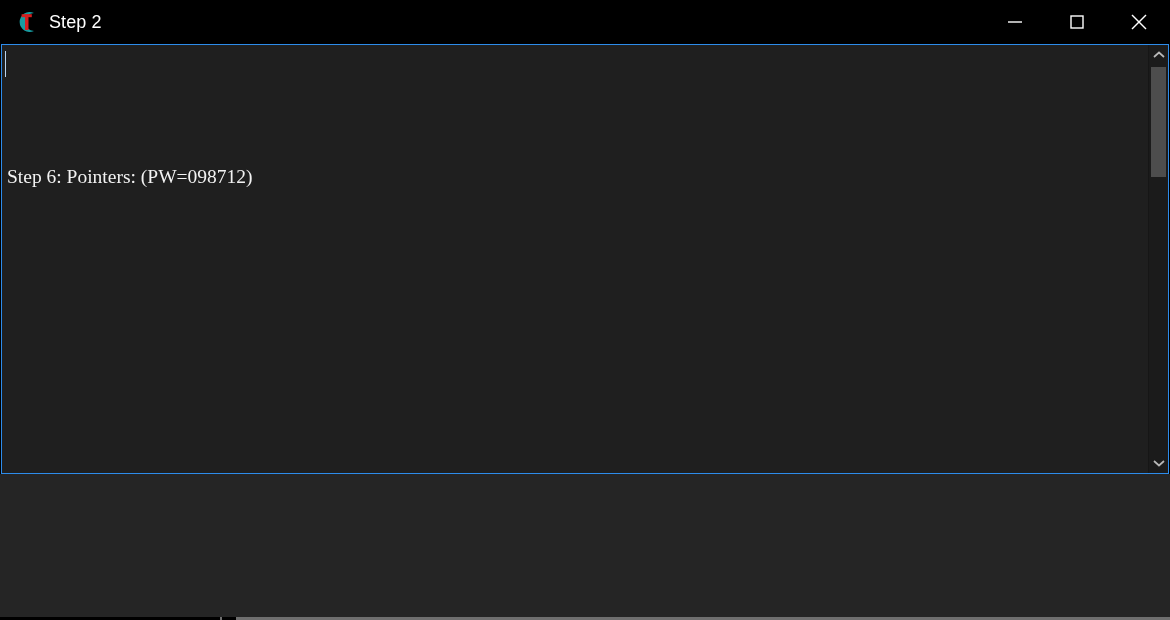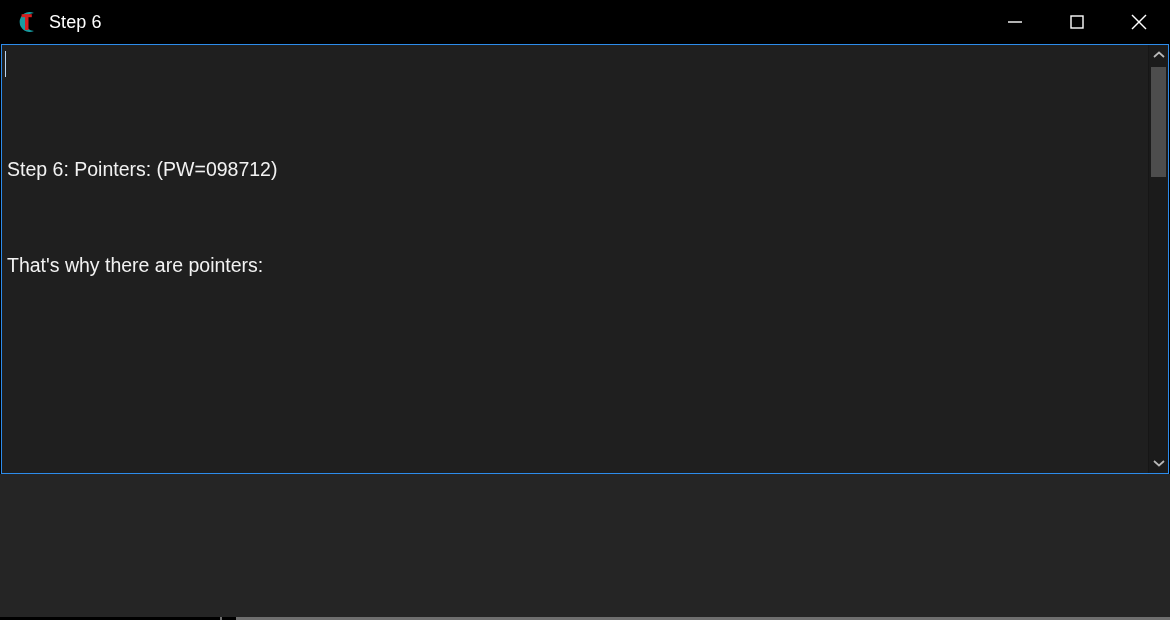--- a/index.html
+++ b/index.html
@@ -73,28 +73,29 @@
     border: 1px solid #2d8ceb;
     background: #1f1f1f;
     height: 430px;
     min-height: 430px;
     display: flex;
     position: relative;
     overflow: hidden;
   }
   #text-content {
     flex: 1 1 auto;
-    padding: 12px 6px 0 5px;
+    padding: 20px 6px 0 5px;
     color: #f2f2f2;
     font-size: 19.5px;
     line-height: 32px;
     overflow: hidden;
     white-space: pre-wrap;
     word-break: normal;
     position: relative;
+    font-family: Liberation Serif, serif;
   }
   #text-caret {
     position: absolute;
     left: 3px;
     top: 6px;
     width: 1px;
     height: 26px;
     background: #b8d4f0;
   }
   .tline { display: block; min-height: 32px; }
@@ -163,21 +164,21 @@
     <div id="titlebar-left">
       <span id="app-icon">
         <svg width="24" height="24" viewBox="0 0 24 24" aria-hidden="true">
           <path d="M20 3 A10 10 0 1 0 20 21 A8.2 8.2 0 1 1 20 3 Z" fill="#189ba0"></path>
           <path d="M12.3 4.6 L12.3 7.0 L10.5 6.0 Z" fill="#189ba0"></path>
           <path d="M12.3 19.4 L12.3 17.0 L10.5 18.0 Z" fill="#189ba0"></path>
           <rect x="7.6" y="4.2" width="10.2" height="3.0" fill="#d41f1f"></rect>
           <rect x="11.0" y="4.2" width="3.5" height="15.8" fill="#d41f1f"></rect>
         </svg>
       </span>
-      <span id="window-title">Step 6</span>
+      <span id="window-title">Step 2</span>
     </div>
     <div id="window-controls">
       <div class="wc-btn" id="minimize-button">
         <svg width="22" height="22" viewBox="0 0 22 22">
             <line x1="4" y1="11" x2="18" y2="11" stroke="#ffffff" stroke-width="1.4"></line>
           </svg>
       </div>
       <div class="wc-btn" id="maximize-button">
         <svg width="22" height="22" viewBox="0 0 22 22">
             <rect x="5" y="5" width="12" height="12" fill="none" stroke="#ffffff" stroke-width="1.4"></rect>
@@ -189,21 +190,20 @@
             <line x1="19" y1="5" x2="5" y2="19" stroke="#ffffff" stroke-width="1.4"></line>
           </svg>
       </div>
     </div>
   </div>
 
   <div id="text-panel">
     <div id="text-content">
       <div id="text-caret"></div>
       <span class="tline">Step 6: Pointers: (PW=098712)</span>
-      <span class="tline">That's why there are pointers:</span>
       <span class="tline blank"></span>
       
       
       
       
       
     </div>
 
     <div id="text-scrollbar">
       <div class="sb-arrow">

